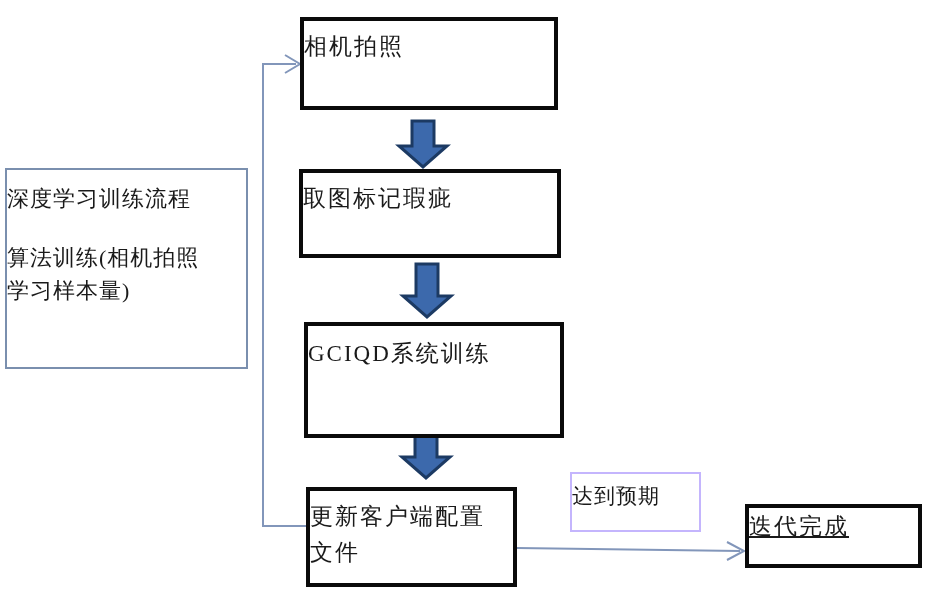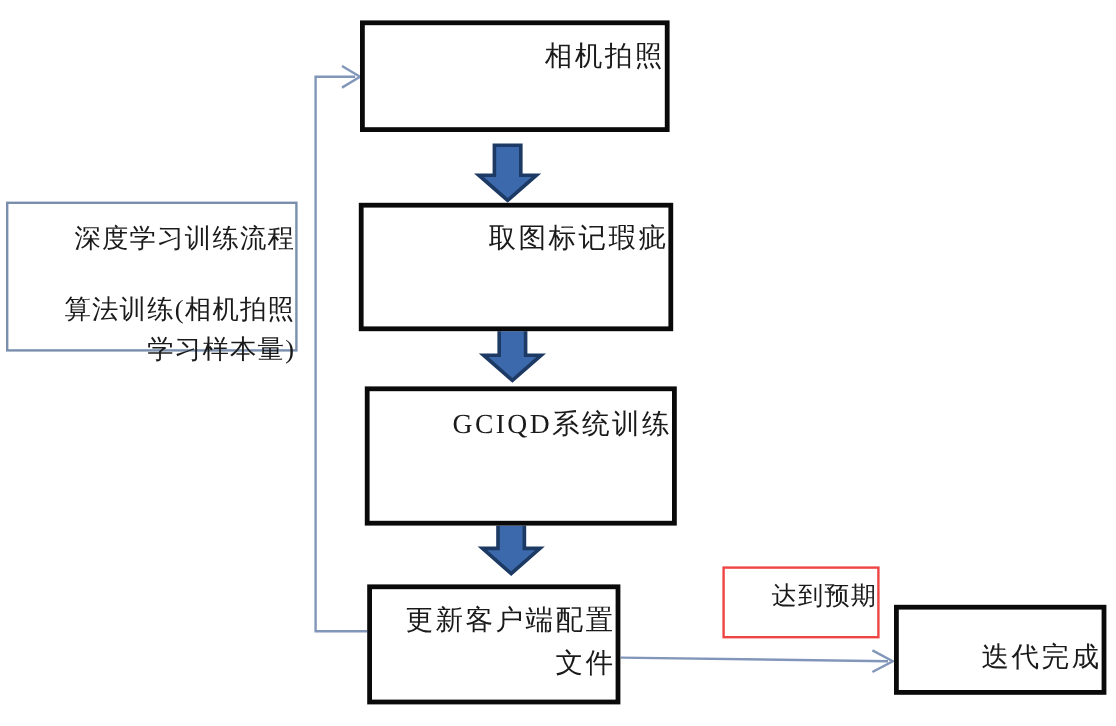--- a/index.html
+++ b/index.html
@@ -20,48 +20,47 @@
     left: 0;
     top: 0;
     width: 930px;
     height: 605px;
     z-index: 0;
   }
   .box {
     position: absolute;
     box-sizing: border-box;
     background: #ffffff;
-    text-align: right;
+    text-align: left;
     color: #1a1a1a;
     z-index: 1;
   }
   .step-box {
     border: 4px solid #0a0a0a;
     font-size: 23px;
     letter-spacing: 2px;
   }
   .note-box {
     border: 2px solid #7a8fae;
     font-size: 22px;
     letter-spacing: 1px;
   }
   .branch-box {
-    border: 2px solid #ef4444;
+    border: 2px solid #c4b5fd;
     font-size: 21px;
     letter-spacing: 1px;
-    margin-left: 32px;
   }
   .step-camera        { left: 300px; top: 17px;  width: 258px; height: 93px;  padding-top: 10px; }
-  .step-mark          { left: 299px; top: 169px; width: 262px; height: 107px;  padding-top: 10px; }
+  .step-mark          { left: 299px; top: 169px; width: 262px; height: 89px;  padding-top: 10px; }
   .step-gciqd         { left: 304px; top: 322px; width: 260px; height: 116px;  padding-top: 12px; }
   .step-update        { left: 306px; top: 487px; width: 211px; height: 100px; padding-top: 8px; line-height: 1.55; }
-  .note-left          { left: 5px;   top: 168px; width: 243px; height: 125px; padding-top: 12px; line-height: 1.5; }
+  .note-left          { left: 5px;   top: 168px; width: 243px; height: 201px; padding-top: 12px; line-height: 1.5; }
   .note-title         { margin-bottom: 26px; }
   .branch-label       { left: 570px; top: 472px; width: 131px; height: 60px;  padding-top: 8px; }
-  .step-end           { left: 745px; top: 504px; width: 177px; height: 75px;  padding-top: 24px; }
+  .step-end           { left: 745px; top: 504px; width: 177px; height: 64px;  padding-top: 3px; text-decoration: underline; }
 </style>
 </head>
 <body>
 
 <div class="canvas">
 
   <svg class="connector-layer" viewBox="0 0 930 605" xmlns="http://www.w3.org/2000/svg">
 
     <g>
       <path d="M 306 526 L 263 526 L 263 64 L 296 64" fill="none" stroke-width="2" stroke="#8296ba"></path>

